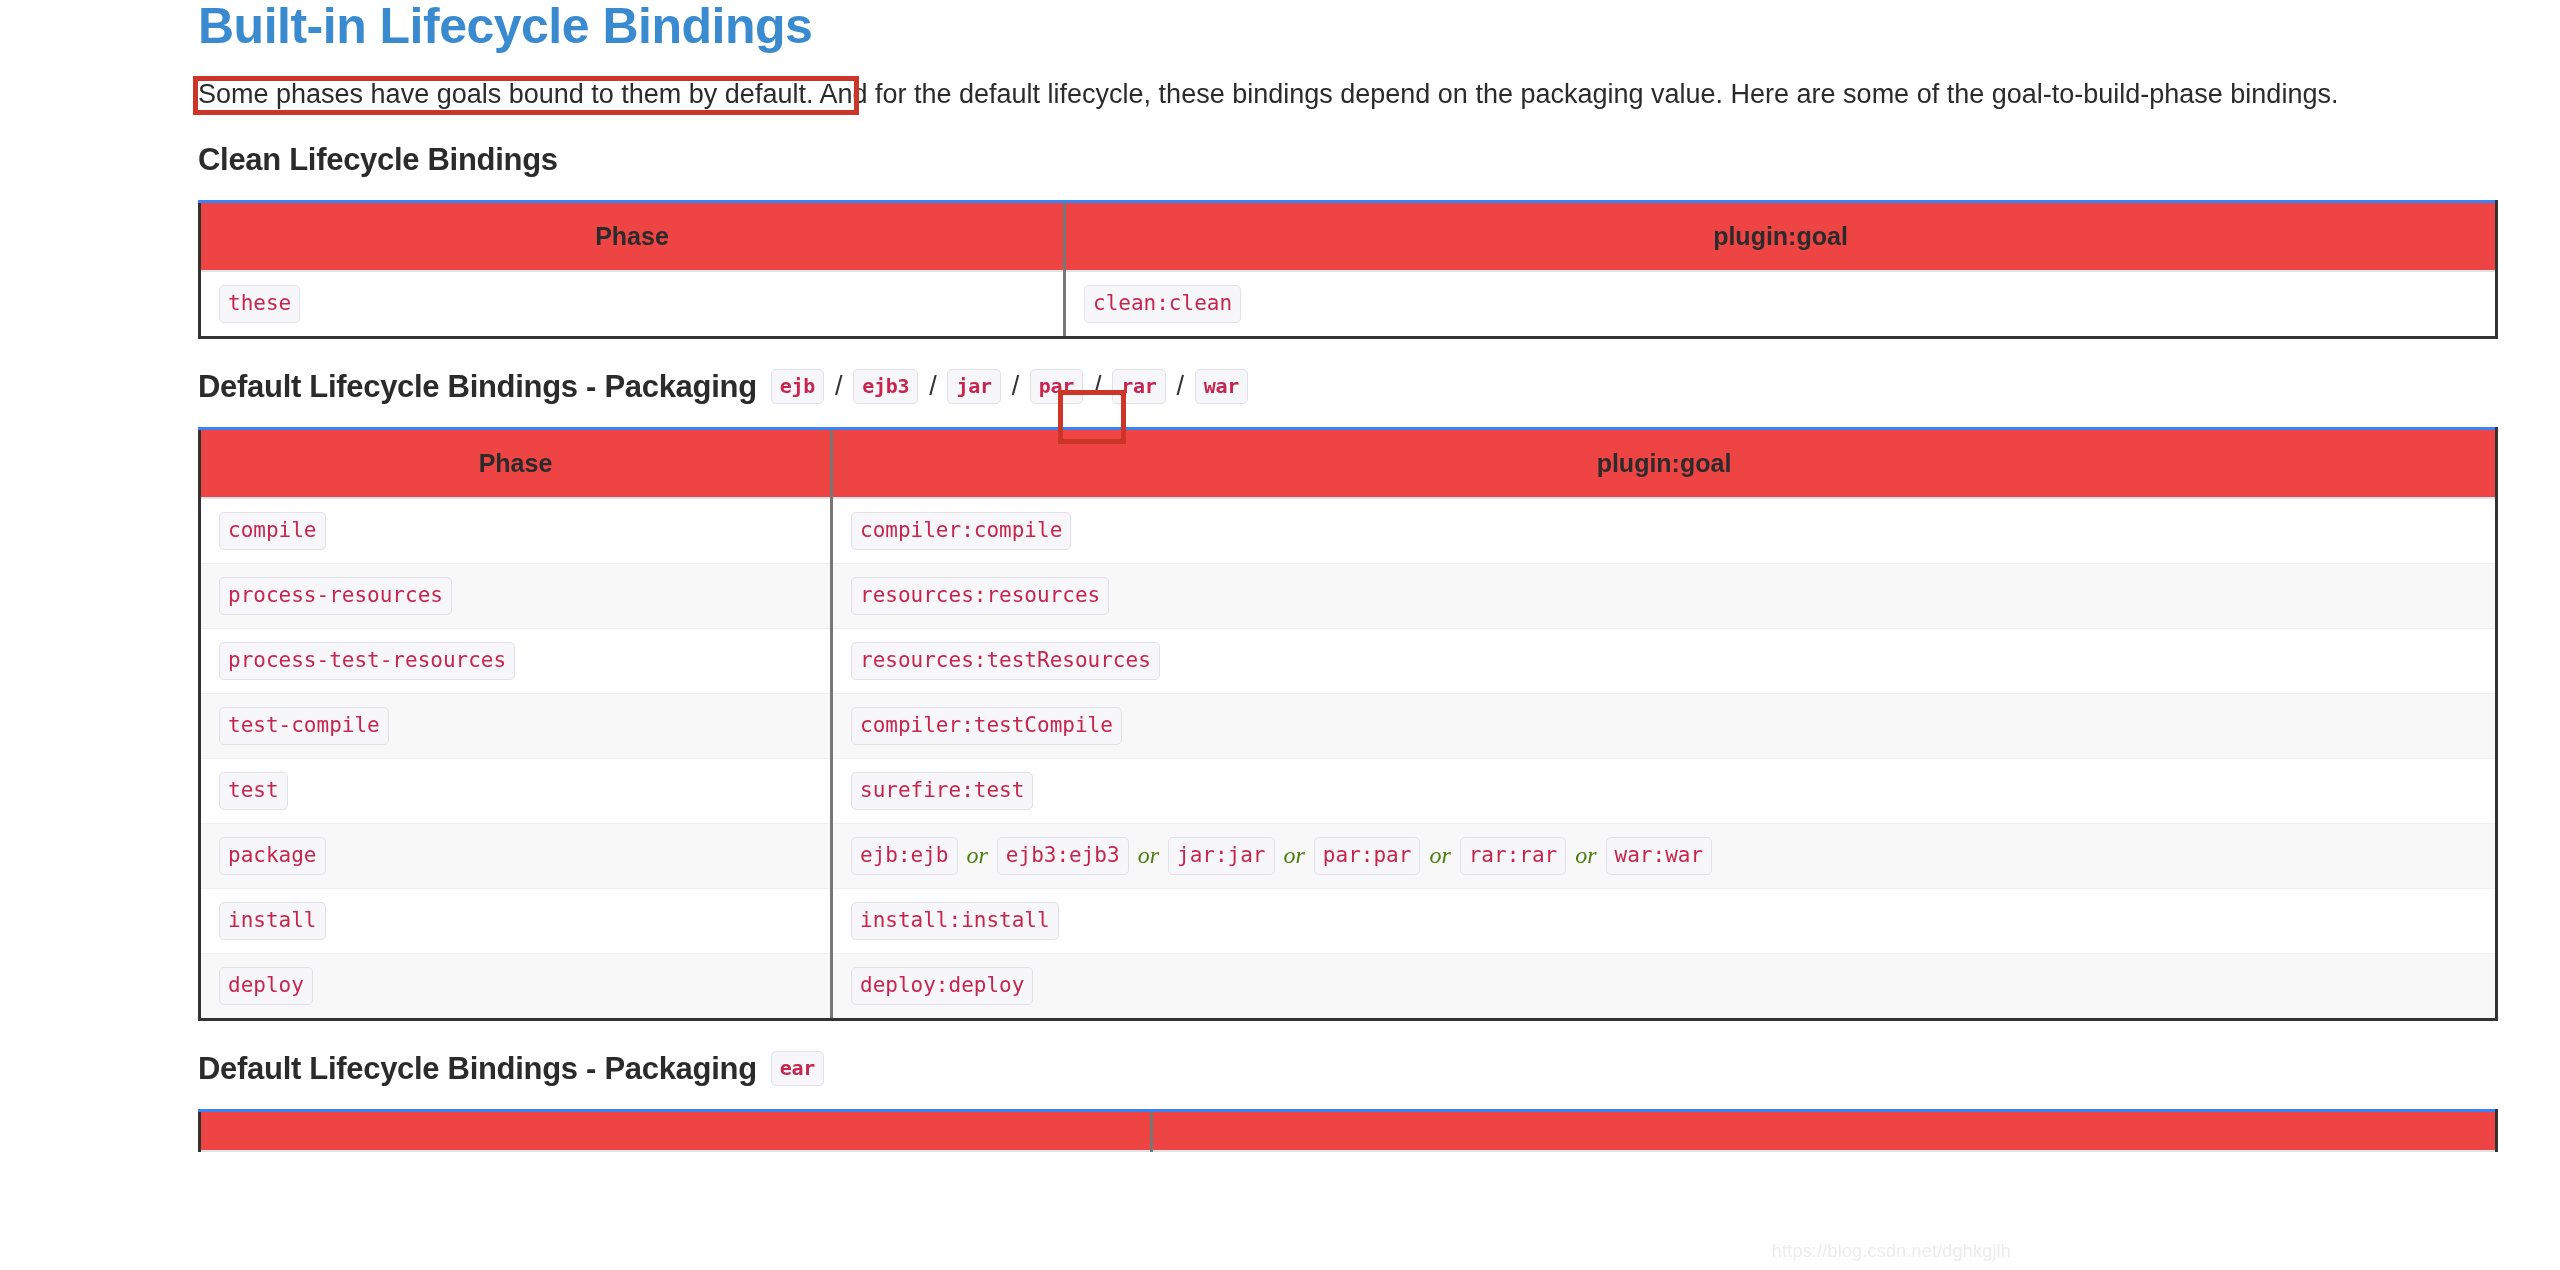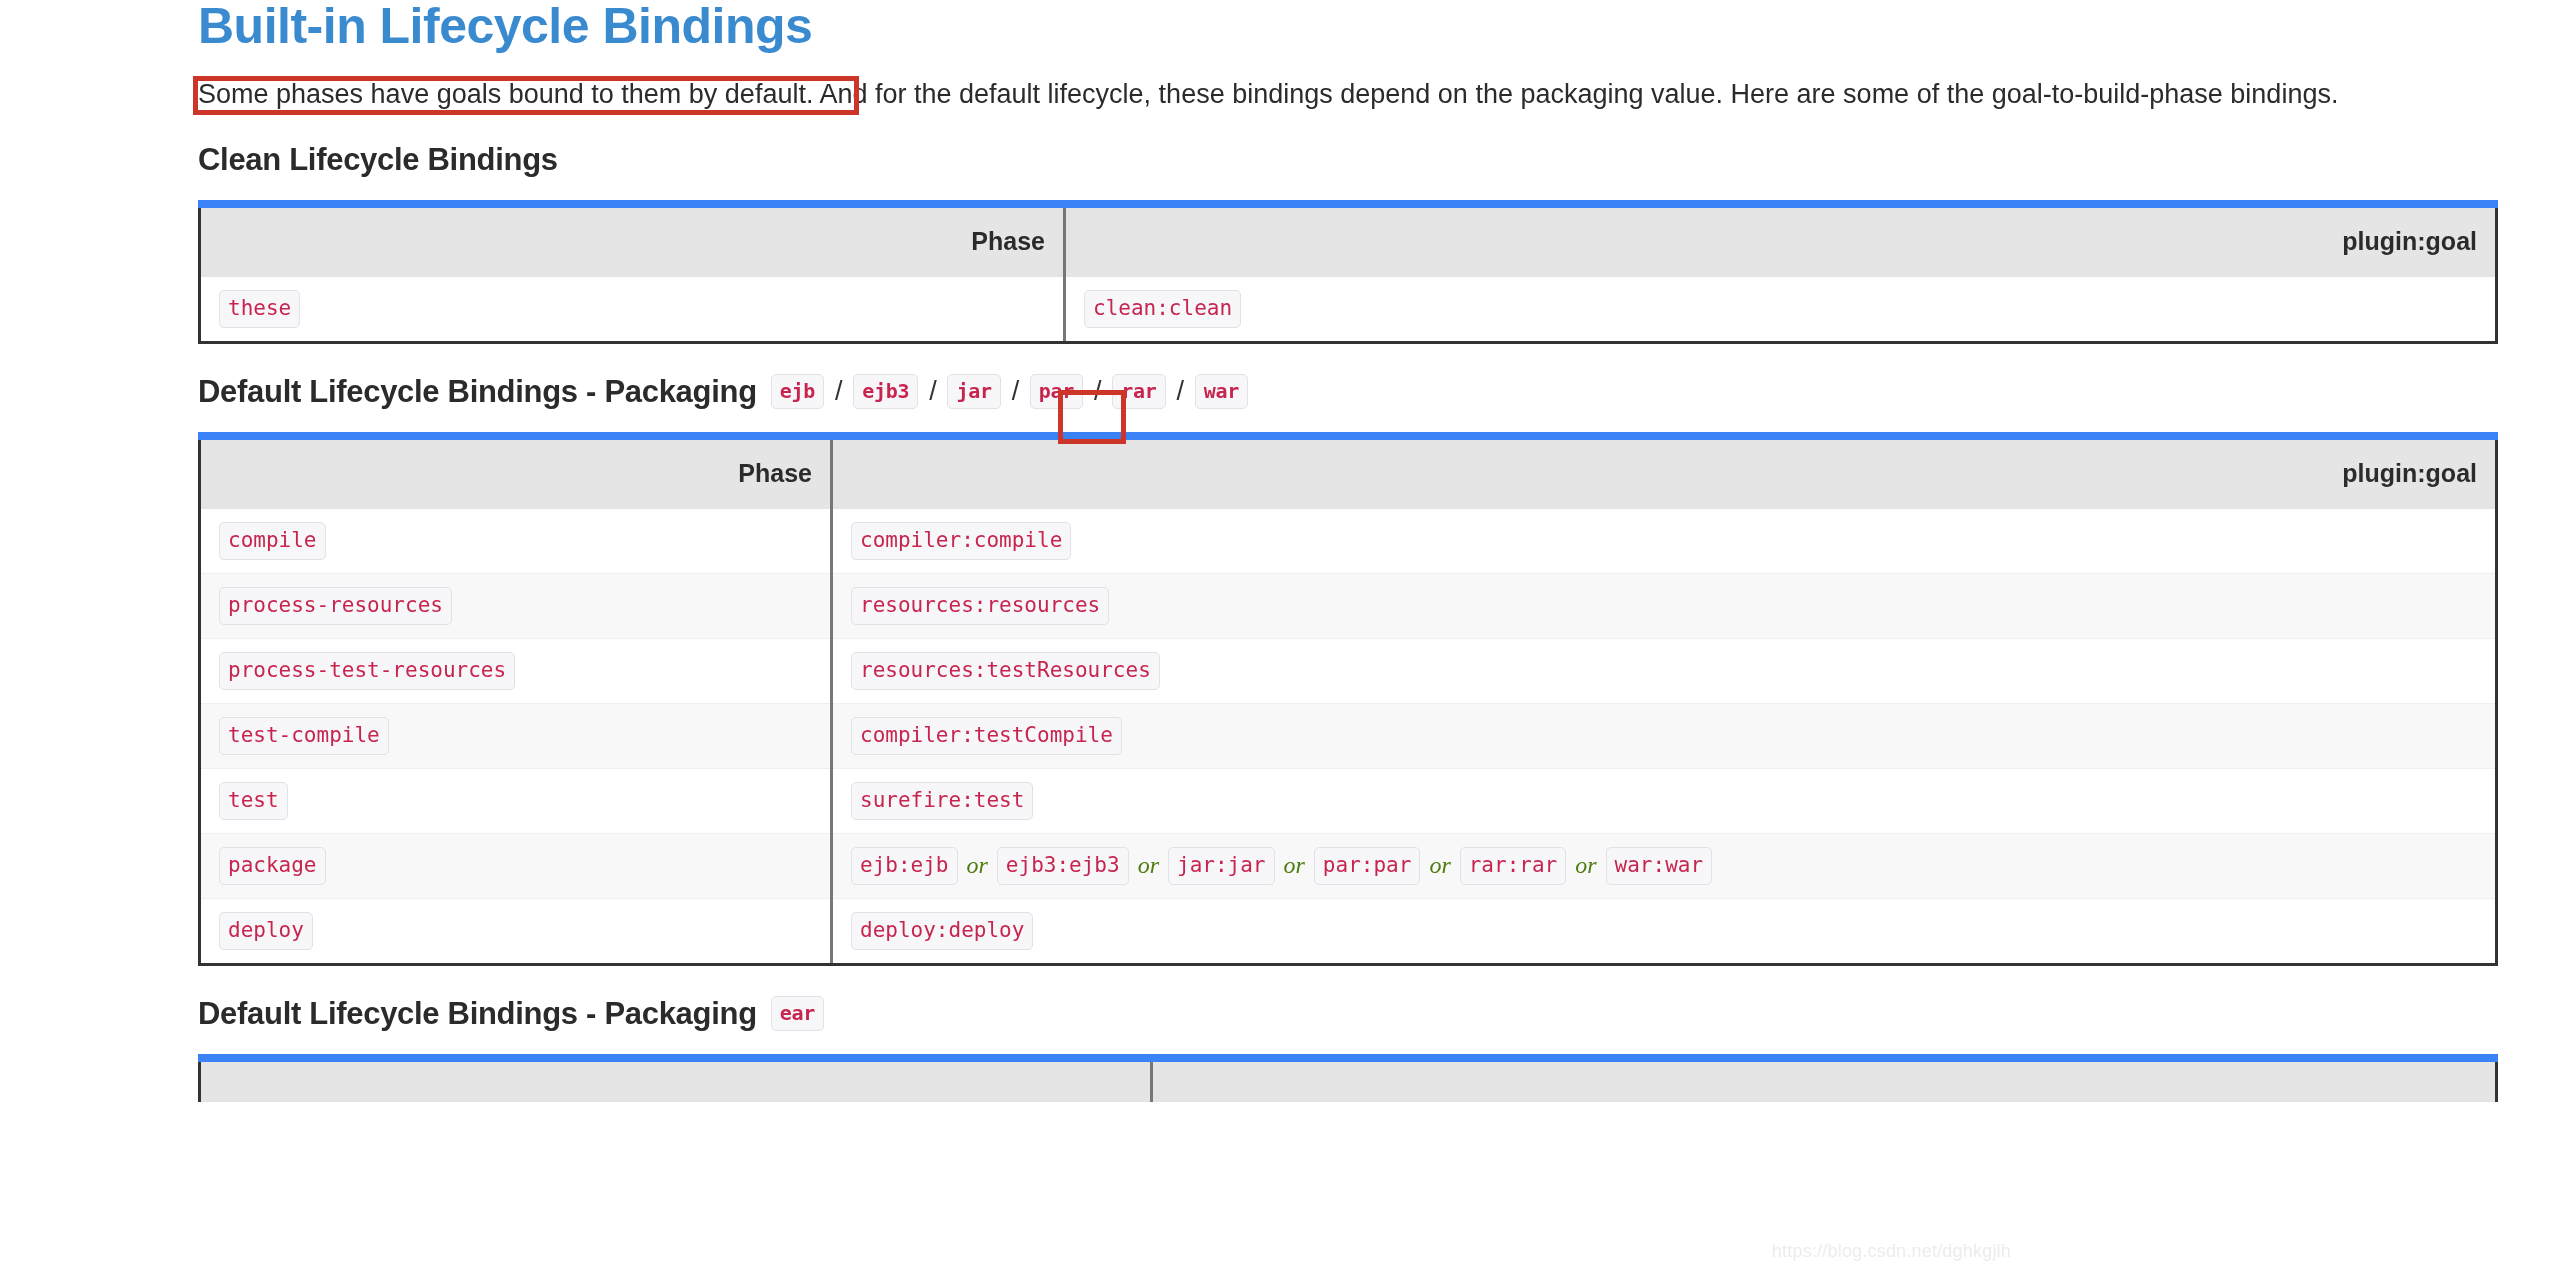--- a/index.html
+++ b/index.html
@@ -97,28 +97,28 @@
 
   
   table.bindings {
     border-collapse: collapse;
     width: 2300px;
     margin-top: 22px;
     background: #ffffff;
     table-layout: fixed;
   }
   table.bindings thead th {
-    background: #e5e5e5;
-    text-align: right;
+    background: #ef4444;
+    text-align: center;
     font-size: 25px;
     font-weight: bold;
     color: #2b2b2b;
     padding: 19px 18px 19px 18px;
     border-bottom: 2px solid #e4e4e4;
-    border-top: 8px solid #3b82f6;
+    border-top: 3px solid #3b82f6;
   }
   table.bindings tbody td {
     padding: 13px 18px 13px 18px;
     font-size: 21px;
     vertical-align: middle;
     border-top: 1px solid #efefef;
     height: 47px;
   }
   table.bindings tbody tr:nth-child(even) td { background: #f8f8f8; }
   table.bindings tbody tr:nth-child(odd) td { background: #ffffff; }
@@ -237,20 +237,24 @@
           <td class="c0"><span class="code">test-compile</span></td>
           <td class="c1"><span class="code">compiler:testCompile</span></td>
         </tr>
         <tr>
           <td class="c0"><span class="code">test</span></td>
           <td class="c1"><span class="code">surefire:test</span></td>
         </tr>
         <tr>
           <td class="c0"><span class="code">package</span></td>
           <td class="c1"><span class="code">ejb:ejb</span><span class="or">or</span><span class="code">ejb3:ejb3</span><span class="or">or</span><span class="code">jar:jar</span><span class="or">or</span><span class="code">par:par</span><span class="or">or</span><span class="code">rar:rar</span><span class="or">or</span><span class="code">war:war</span></td>
+        </tr>
+        <tr>
+          <td class="c0"><span class="code">install</span></td>
+          <td class="c1"><span class="code">install:install</span></td>
         </tr>
         <tr>
           <td class="c0"><span class="code">deploy</span></td>
           <td class="c1"><span class="code">deploy:deploy</span></td>
         </tr>
       </tbody>
   </table>
 
   <h2 class="section-title">
     <span>Default Lifecycle Bindings - Packaging</span>

